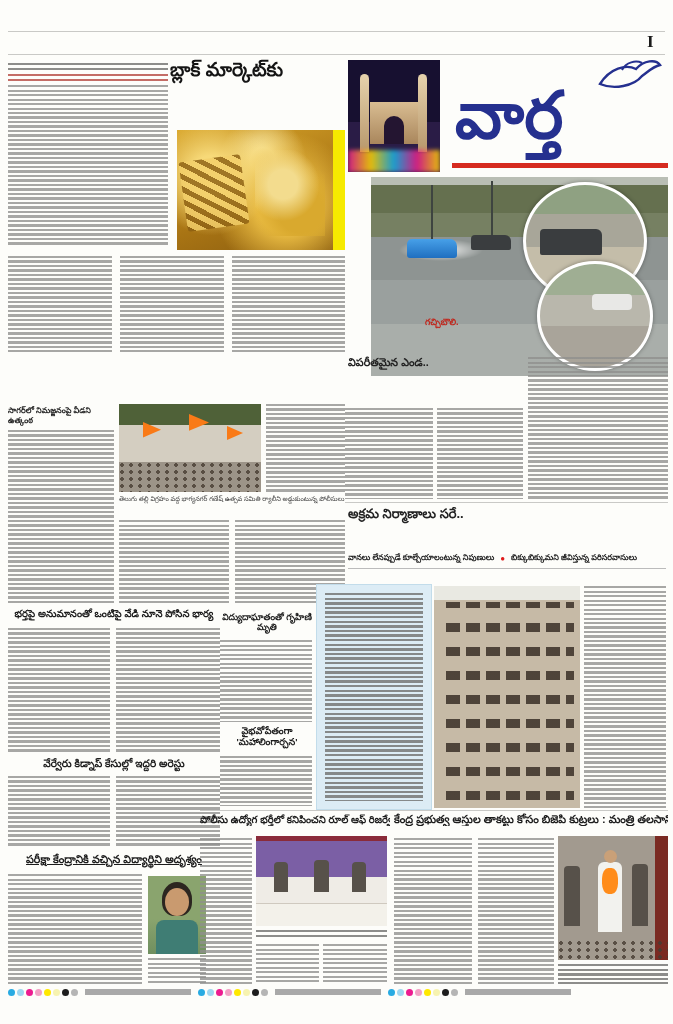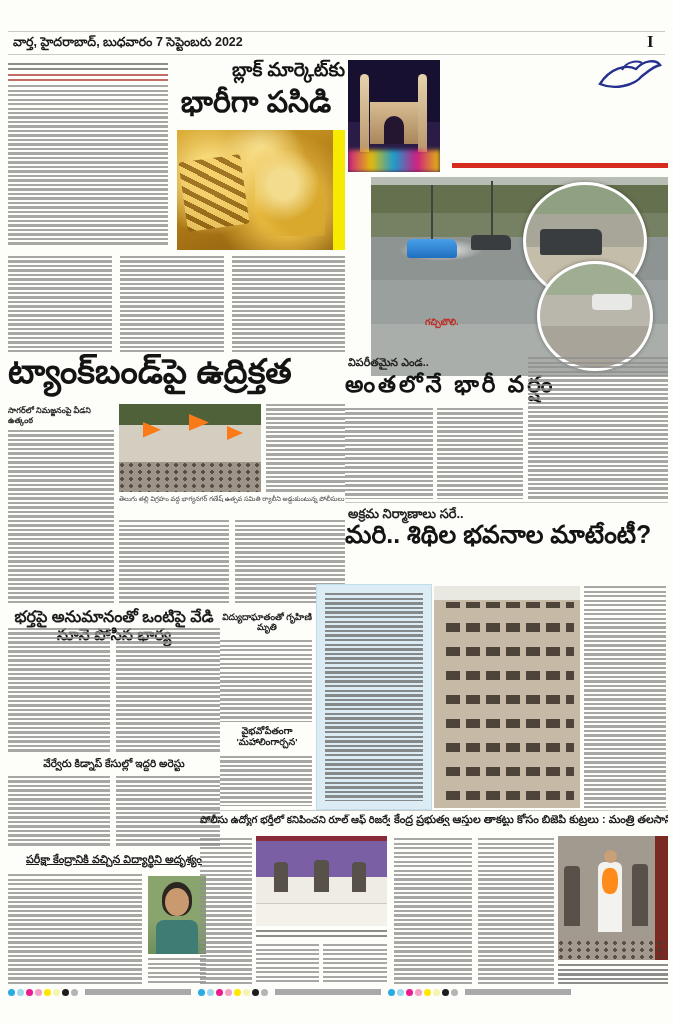--- a/index.html
+++ b/index.html
@@ -76,67 +76,65 @@
   .cdot{width:7px;height:7px;border-radius:50%;flex:0 0 auto;}
   .cbar{width:106px;height:6px;background:#a9a9a9;flex:0 0 auto;margin:0 5px;}
   .dl{font-size:12.5px;font-weight:700;color:#1b1b1b;white-space:nowrap;}
 </style>
 </head>
 <body>
 
 <div id="sheet">
 
   <div class="abs hline" style="left:8px;top:31px;width:657px;"></div>
-  <div class="abs dl" style="left:13px;top:35px;">వార్త, హైదరాబాద్, బుధవారం 7 సెప్టెంబరు 2022</div>
   <div class="abs" style="left:647px;top:32px;font:800 17px 'Liberation Serif',serif;">I</div>
   <div class="abs hline" style="left:8px;top:54px;width:657px;"></div>
 
   <div class="abs photo ph-charminar" style="left:348px;top:60px;width:92px;height:112px;">
     <div class="abs minaret" style="left:12px;top:14px;width:9px;height:78px;"></div>
     <div class="abs minaret" style="left:70px;top:14px;width:9px;height:78px;"></div>
     <div class="abs cm-body" style="left:22px;top:42px;width:48px;height:42px;">
       <div class="abs cm-arch" style="left:14px;top:14px;width:20px;height:28px;"></div>
     </div>
     <div class="abs cm-lights" style="left:0;bottom:0;width:92px;height:22px;"></div>
   </div>
   <svg class="abs" style="left:596px;top:54px;" width="68" height="44" viewBox="0 0 68 44">
     <path d="M4 30 C14 14, 30 10, 40 15 C48 6, 60 5, 64 11 C56 13, 52 18, 46 22 C38 32, 18 36, 4 30 Z" fill="none" stroke="#25308f" stroke-width="2.4"></path>
     <path d="M26 16 C30 8, 40 6, 46 9" fill="none" stroke="#25308f" stroke-width="2"></path>
   </svg>
+  <div class="abs m-title" style="left:455px;top:84px;">వార్త</div>
   <div class="abs m-rule" style="left:452px;top:163px;width:216px;"></div>
 
   <div class="abs tb dark" style="left:8px;top:63px;width:160px;height:9px;"></div>
   <div class="abs tb red" style="left:8px;top:74px;width:160px;height:9px;"></div>
   <div class="abs tb" style="left:8px;top:85px;width:160px;height:162px;"></div>
-  <div class="abs headline" style="left:170px;top:60px;width:175px;font-size:19px;text-align:right;">బ్లాక్ మార్కెట్‌కు</div>
-  <div class="abs headline" style="left:166px;top:86px;width:180px;font-size:30px;text-align:center;">భారీగా పసిడి</div>
+  <div class="abs headline" style="left:170px;top:60px;width:175px;font-size:19px;text-align:left;">బ్లాక్ మార్కెట్‌కు</div>
   <div class="abs photo ph-gold" style="left:177px;top:130px;width:156px;height:120px;">
     <div class="abs ph-goldbars" style="left:6px;top:28px;width:62px;height:70px;transform:rotate(-8deg);"></div>
     <div class="abs" style="left:78px;top:20px;width:70px;height:86px;background:radial-gradient(circle at 40% 40%,#f3dc8e 0 22%,rgba(0,0,0,0) 55%),radial-gradient(circle at 65% 70%,#d9a92e 0 30%,rgba(0,0,0,0) 60%);"></div>
   </div>
   <div class="abs ystrip" style="left:333px;top:130px;width:12px;height:120px;"></div>
   <div class="abs tb" style="left:8px;top:256px;width:104px;height:96px;"></div>
   <div class="abs tb" style="left:120px;top:256px;width:104px;height:96px;"></div>
   <div class="abs tb" style="left:232px;top:256px;width:113px;height:96px;"></div>
 
-  <div class="abs headline" style="left:8px;top:354px;width:340px;font-size:34px;">ట్యాంక్‌బండ్‌పై ఉద్రిక్తత</div>
   <div class="abs kicker" style="left:8px;top:406px;width:108px;font-size:8px;line-height:1.3;">సాగర్‌లో నిమజ్జనంపై వీడని ఉత్కంఠ</div>
   <div class="abs tb" style="left:8px;top:430px;width:106px;height:174px;"></div>
   <div class="abs photo ph-rally" style="left:119px;top:404px;width:142px;height:88px;">
     <div class="abs flag" style="left:24px;top:18px;width:18px;height:22px;"></div>
     <div class="abs flag" style="left:70px;top:10px;width:20px;height:24px;"></div>
     <div class="abs flag" style="left:108px;top:22px;width:16px;height:20px;"></div>
     <div class="abs crowd" style="left:0;bottom:0;width:142px;height:30px;"></div>
   </div>
   <div class="abs tb" style="left:266px;top:404px;width:79px;height:88px;"></div>
   <div class="abs caption" style="left:119px;top:495px;width:226px;">తెలుగు తల్లి విగ్రహం వద్ద భాగ్యనగర్ గణేష్ ఉత్సవ సమితి ర్యాలీని అడ్డుకుంటున్న పోలీసులు</div>
   <div class="abs tb" style="left:119px;top:520px;width:110px;height:84px;"></div>
   <div class="abs tb" style="left:235px;top:520px;width:110px;height:84px;"></div>
 
-  <div class="abs subhead" style="left:8px;top:608px;width:212px;font-size:16px;">భర్తపై అనుమానంతో ఒంటిపై వేడి నూనె పోసిన భార్య</div>
+  <div class="abs subhead" style="left:8px;top:608px;width:212px;font-size:10px;">భర్తపై అనుమానంతో ఒంటిపై వేడి నూనె పోసిన భార్య</div>
   <div class="abs tb" style="left:8px;top:628px;width:102px;height:125px;"></div>
   <div class="abs tb" style="left:116px;top:628px;width:104px;height:125px;"></div>
 
   <div class="abs subhead" style="left:8px;top:757px;width:212px;font-size:10.5px;">వేర్వేరు కిడ్నాప్ కేసుల్లో ఇద్దరి అరెస్టు</div>
   <div class="abs tb" style="left:8px;top:776px;width:102px;height:72px;"></div>
   <div class="abs tb" style="left:116px;top:776px;width:104px;height:72px;"></div>
 
   <div class="abs subhead" style="left:8px;top:853px;width:212px;font-size:11px;text-decoration:underline;">పరీక్షా కేంద్రానికి వచ్చిన విద్యార్థిని అదృశ్యం</div>
   <div class="abs tb" style="left:8px;top:874px;width:134px;height:112px;"></div>
   <div class="abs photo ph-woman" style="left:148px;top:876px;width:58px;height:78px;">
@@ -159,28 +157,31 @@
     <div class="abs car-dark" style="left:100px;top:58px;width:40px;height:15px;"></div>
     <div class="abs flood-label" style="left:54px;top:140px;">గచ్చిబౌలి.</div>
     <div class="abs inset inset-a" style="left:152px;top:5px;width:118px;height:112px;">
       <div class="abs car-dark" style="left:14px;top:44px;width:62px;height:26px;"></div>
     </div>
     <div class="abs inset inset-b" style="left:166px;top:84px;width:110px;height:104px;">
       <div class="abs" style="left:52px;top:30px;width:40px;height:16px;background:#e8e8e6;border-radius:4px;"></div>
     </div>
   </div>
   <div class="abs kicker" style="left:348px;top:356px;font-size:11px;">విపరీతమైన ఎండ..</div>
-  <div class="abs headline" style="left:345px;top:372px;font-size:23px;letter-spacing:3px;">అంతలోనే భారీ వర్షం</div>
   <div class="abs tb" style="left:528px;top:357px;width:140px;height:143px;"></div>
   <div class="abs tb" style="left:345px;top:408px;width:88px;height:91px;"></div>
   <div class="abs tb" style="left:437px;top:408px;width:86px;height:91px;"></div>
 
   <div class="abs hline" style="left:345px;top:502px;width:323px;"></div>
   <div class="abs kicker" style="left:348px;top:506px;font-size:13px;">అక్రమ నిర్మాణాలు సరే..</div>
-  <div class="abs headline" style="left:345px;top:521px;font-size:25px;">మరి.. శిథిల భవనాల మాటేంటీ?</div>
+  <div class="abs deck" style="left:348px;top:553px;width:318px;">
+    <span>వానలు లేనప్పుడే కూల్చేయాలంటున్న నిపుణులు</span>
+    <span class="dot">●</span>
+    <span>బిక్కుబిక్కుమని జీవిస్తున్న పరిసరవాసులు</span>
+  </div>
   <div class="abs bluebox" style="left:316px;top:584px;width:114px;height:224px;">
     <div class="abs tb dark" style="left:8px;top:8px;width:98px;height:208px;"></div>
   </div>
   <div class="abs photo ph-building" style="left:434px;top:586px;width:146px;height:222px;">
     <div class="abs ph-sky" style="left:0;top:0;width:146px;height:14px;"></div>
     <div class="abs bw-rows" style="left:6px;top:16px;width:134px;height:198px;"></div>
     <div class="abs bw-cols" style="left:6px;top:16px;width:134px;height:198px;"></div>
   </div>
   <div class="abs tb" style="left:584px;top:586px;width:82px;height:222px;"></div>
 

